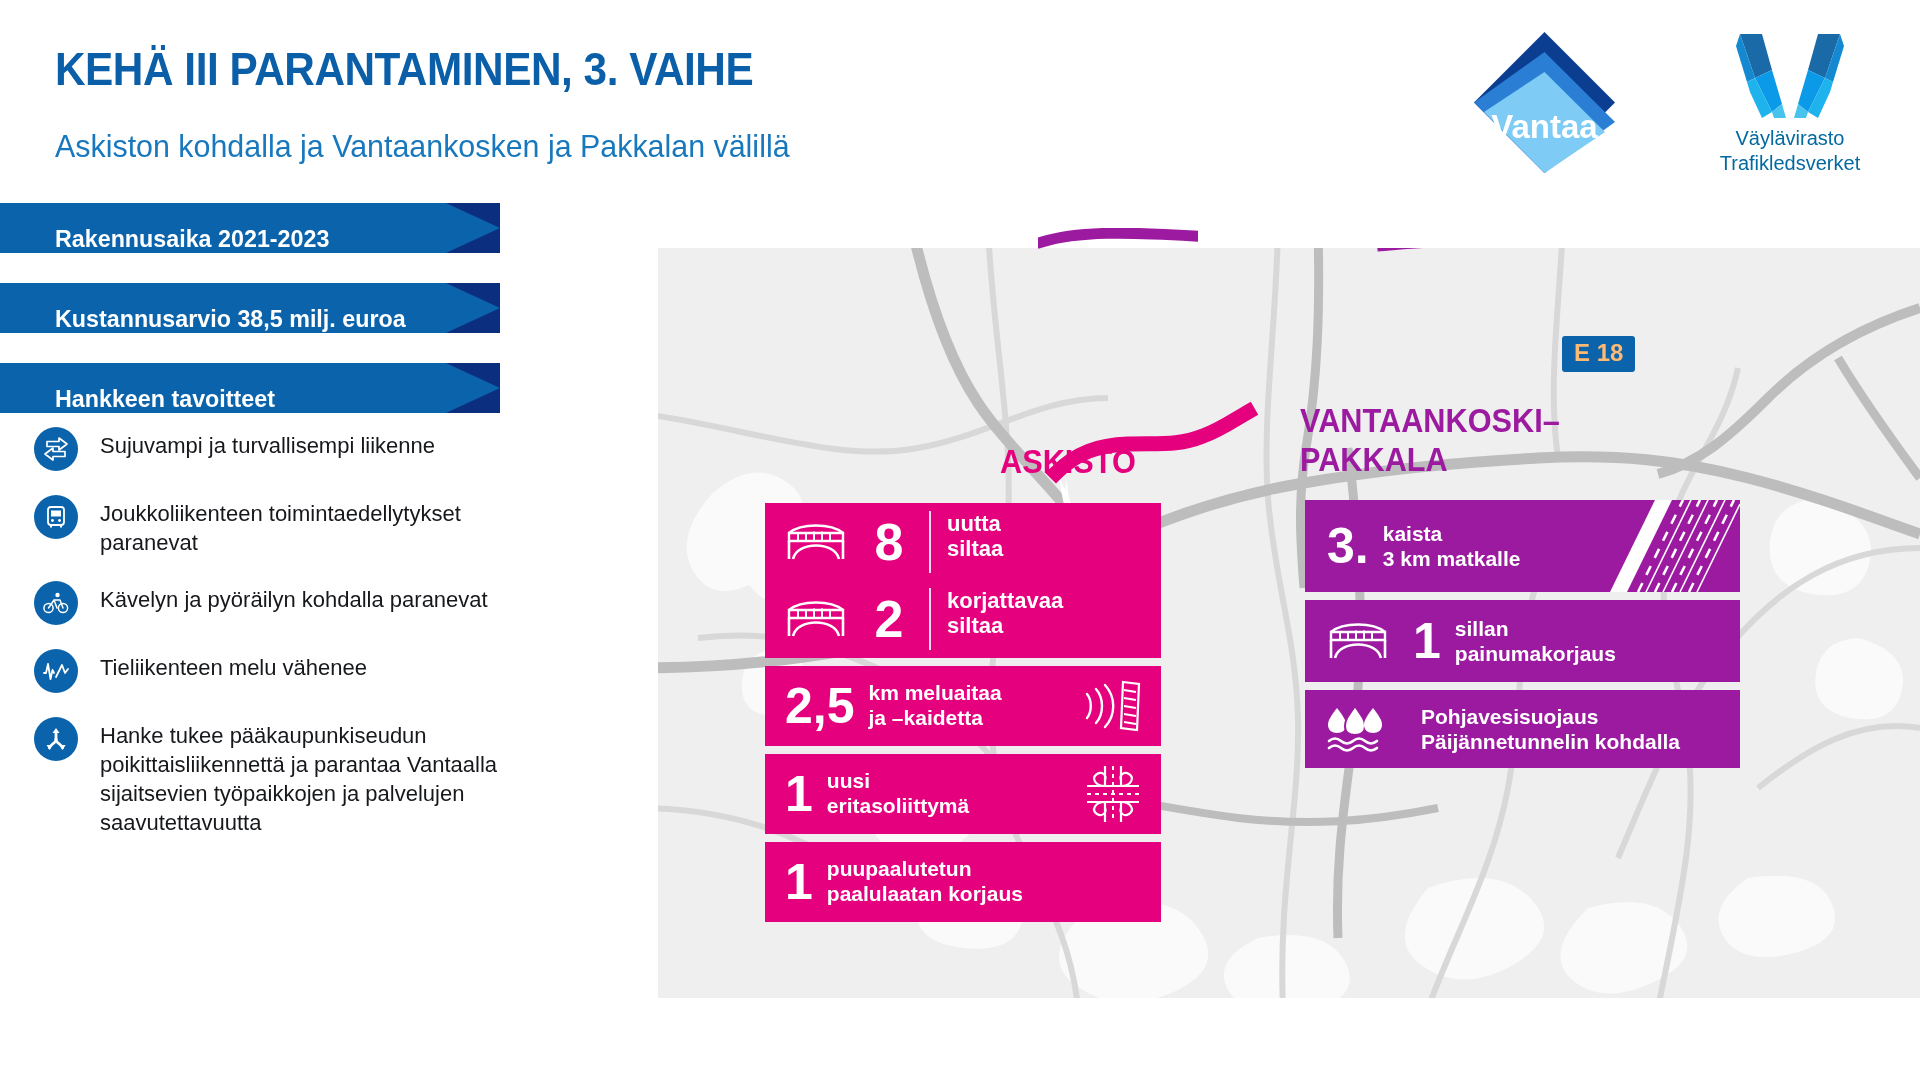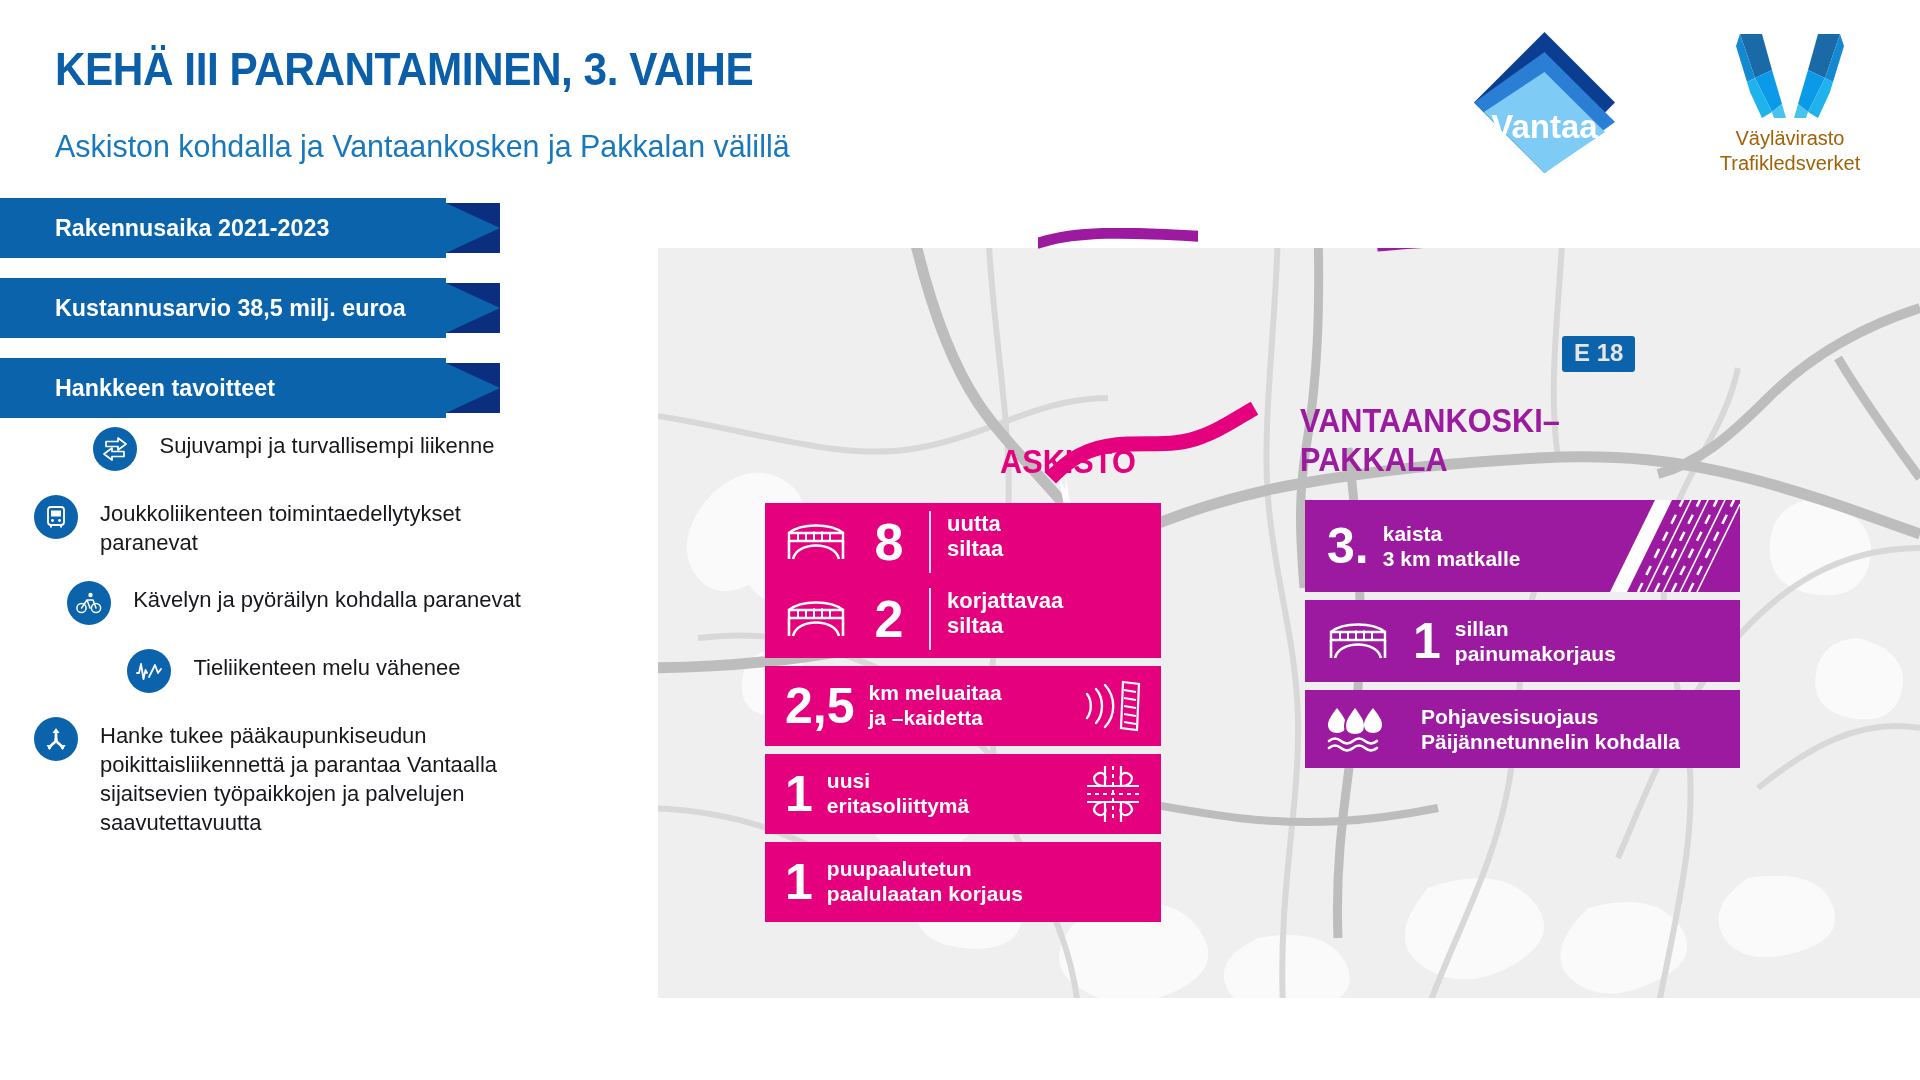--- a/index.html
+++ b/index.html
@@ -25,30 +25,30 @@
     transform: scaleX(0.95); transform-origin: left center;
   }
 
   
   .vantaa-logo { position: absolute; left: 1472px; top: 30px; width: 145px; height: 145px; }
   .vantaa-logo svg { display: block; }
 
   
   .vayla-logo { position: absolute; left: 1700px; top: 30px; width: 180px; height: 150px; text-align: center; }
   .vayla-mark { width: 180px; height: 88px; display: block; }
-  .vayla-text { font-size: 20px; color: #a16207; line-height: 1.25; margin-top: 8px; }
+  .vayla-text { font-size: 20px; color: #0369a1; line-height: 1.25; margin-top: 8px; }
 
   
   .banner {
     position: absolute; left: 0; height: 50px;
     display: flex; align-items: center;
   }
   .banner-body {
-    height: 60px; background: #0a63ab;
-    display: flex; align-items: center;
+    height: 50px; background: #0a63ab;
+    display: flex; align-items: flex-end;
     padding-left: 55px; padding-right: 18px;
   }
   .banner-label {
     color: #ffffff; font-size: 24px; font-weight: bold; white-space: nowrap;
     transform: scaleX(0.97); transform-origin: left center;
   }
   .banner-arrow {
     width: 54px; height: 50px; position: relative; background: #0a63ab; overflow: hidden;
   }
   .banner-arrow::before {
@@ -58,21 +58,21 @@
   }
   #banner-0 { top: 203px; }
   #banner-1 { top: 283px; }
   #banner-2 { top: 363px; }
   #banner-0 .banner-body { width: 446px; }
   #banner-1 .banner-body { width: 446px; }
   #banner-2 .banner-body { width: 446px; }
 
   
   .goals { position: absolute; left: 34px; top: 425px; width: 520px; }
-  .goal-row { display: flex; align-items: flex-start; margin-bottom: 22px; justify-content: center; }
+  .goal-row { display: flex; align-items: flex-start; margin-bottom: 22px; }
   .goal-icon {
     flex: 0 0 auto; width: 44px; height: 44px; border-radius: 50%;
     background: #0a63ab; display: flex; align-items: center; justify-content: center;
     margin-top: 2px;
   }
   .goal-icon svg { display: block; }
   .goal-text {
     margin-left: 22px; font-size: 22px; color: #16181c; line-height: 1.32;
     padding-top: 6px;
   }
@@ -91,21 +91,21 @@
     left: 1000px; top: 443px; font-size: 33px; color: #e5007e;
     transform: scaleX(0.93); transform-origin: left center;
   }
   #label-vantaankoski {
     left: 1300px; top: 402px; font-size: 33px; color: #9c1aa0; line-height: 1.18;
     transform: scaleX(0.93); transform-origin: left center;
   }
 
   .e18-badge {
     position: absolute; left: 1562px; top: 336px;
-    background: #0a63ab; color: #e5e5e5; font-size: 24px; font-weight: bold;
+    background: #0a63ab; color: #fdba74; font-size: 24px; font-weight: bold;
     padding: 5px 12px 7px 12px; border-radius: 3px; line-height: 1;
   }
 
   
   .pink-col { position: absolute; left: 765px; top: 503px; width: 396px; }
   .pink-box {
     background: #e5007e; color: #fff; position: relative;
     margin-bottom: 8px; display: flex; align-items: center;
   }
   .pink-box.tall { height: 155px; flex-direction: column; align-items: stretch; justify-content: center; }

